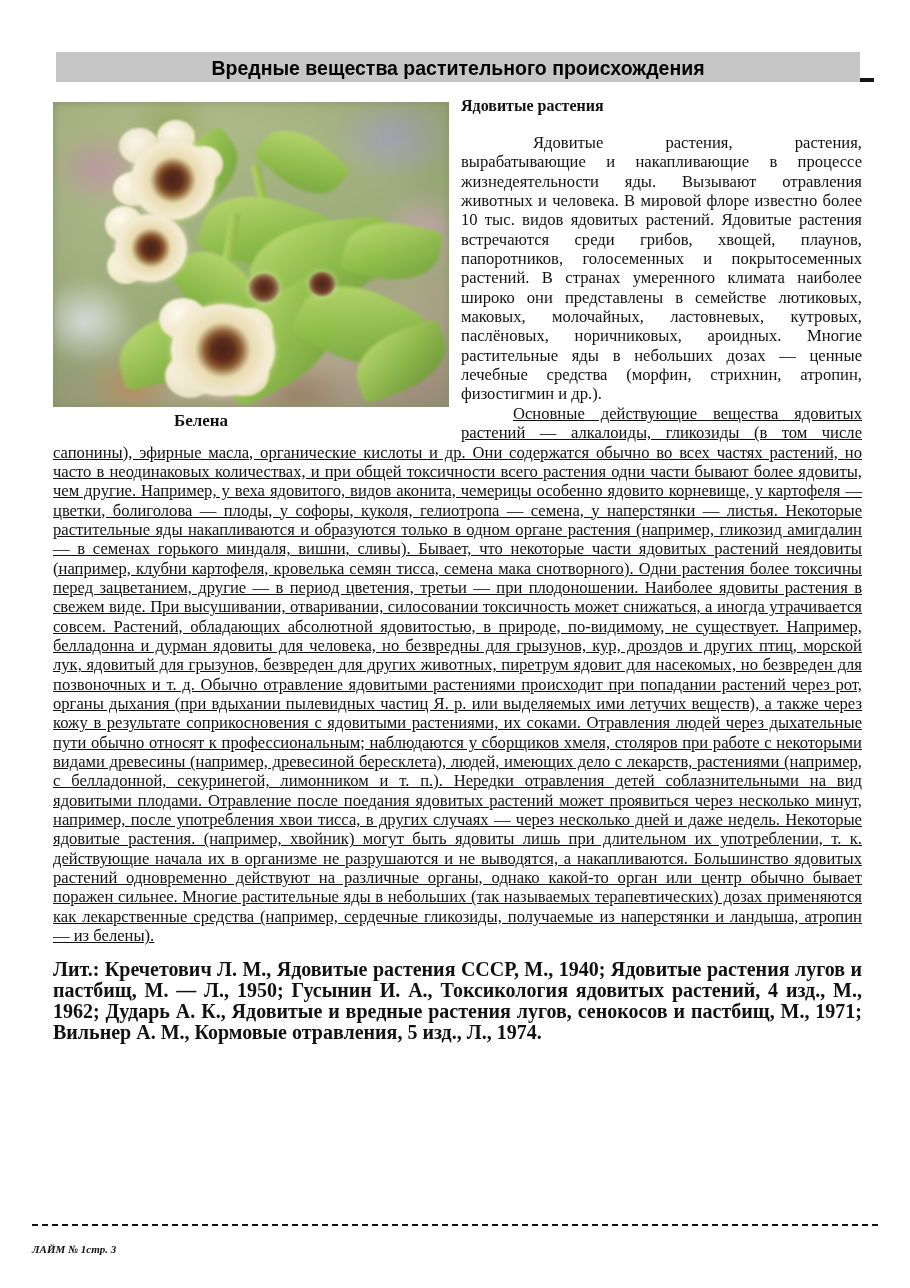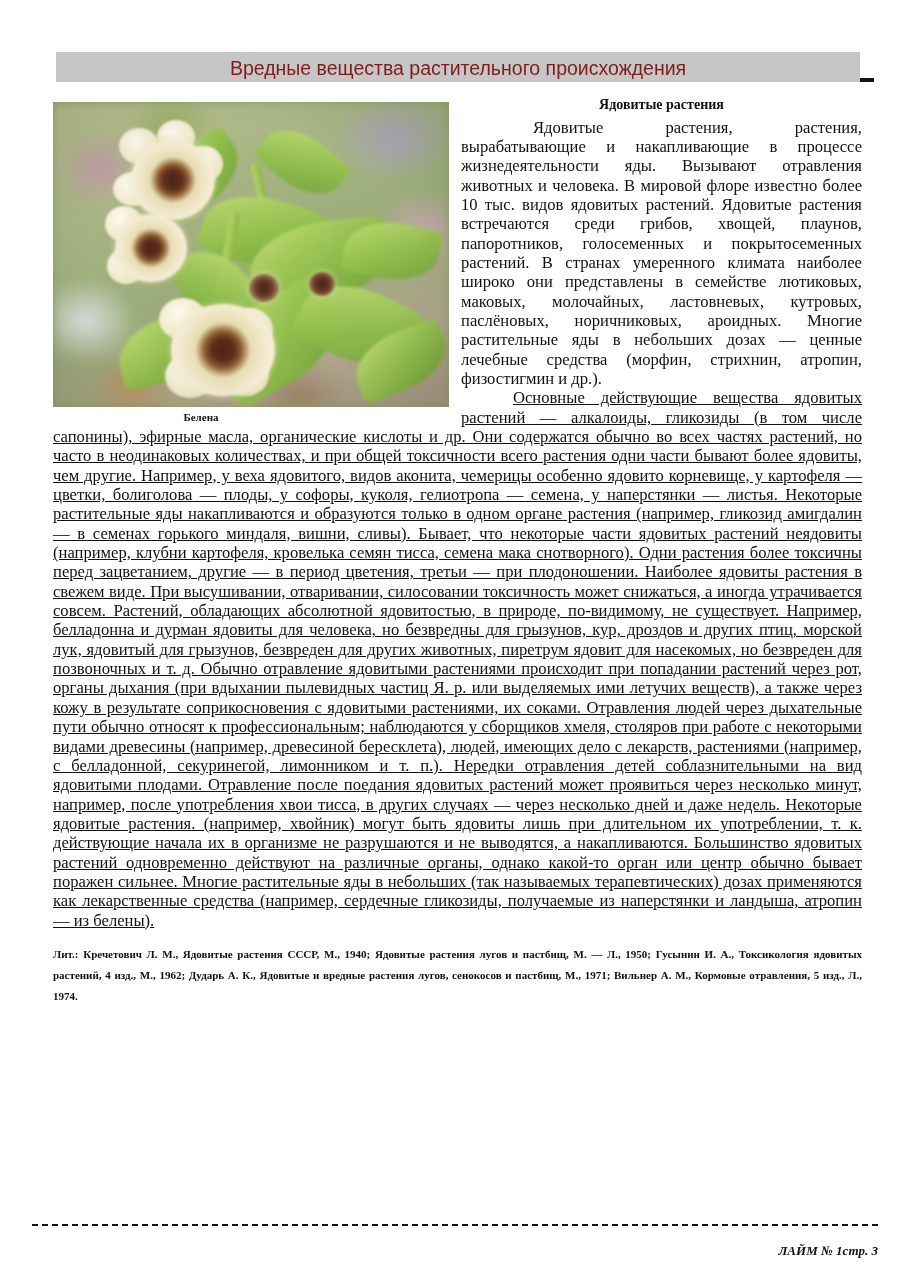--- a/index.html
+++ b/index.html
@@ -34,24 +34,24 @@
   .header-title {
     position: absolute;
     left: 56px;
     top: 53px;
     width: 804px;
     height: 30px;
     display: flex;
     align-items: center;
     justify-content: center;
     font-family: "Liberation Sans", "DejaVu Sans", sans-serif;
-    font-weight: normal;
+    font-weight: bold;
     font-size: 19.5px;
     letter-spacing: 0px;
-    color: #7f1d1d;
+    color: #000000;
     white-space: nowrap;
   }
   .header-dash {
     position: absolute;
     left: 860px;
     top: 78px;
     width: 14px;
     height: 4px;
     background: #151515;
   }
@@ -73,21 +73,21 @@
   .photo {
     position: relative;
     width: 396px;
     height: 305px;
     overflow: hidden;
     background: #8fa06a;
   }
   .photo-caption {
     margin-top: 4px;
     text-align: center;
-    font-size: 11px;
+    font-size: 17px;
     font-weight: bold;
     color: #111;
     padding-right: 100px;
   }
 
   
   .photo .bg {
     position: absolute;
     inset: 0;
     background:
@@ -162,64 +162,64 @@
   .photo .stem.s1 { left: 168px; top: 110px; width: 10px; height: 110px; transform: rotate(10deg); }
   .photo .stem.s2 { left: 210px; top: 60px;  width: 9px;  height: 120px; transform: rotate(-12deg); }
   .photo .vignette {
     position: absolute;
     inset: 0;
     background: radial-gradient(ellipse at 50% 50%, rgba(0,0,0,0) 58%, rgba(0,0,0,0.10) 100%);
   }
 
   
   .article-title {
-    text-align: center;
-    font-size: 14px;
-    font-weight: bold;
-    margin: 0 0 4px 0;
+    text-align: left;
+    font-size: 16px;
+    font-weight: bold;
+    margin: 0 0 17px 0;
     line-height: 1.25;
   }
   p.body {
     margin: 0;
     font-size: 16.6px;
     line-height: 19.35px;
     text-align: justify;
     text-justify: inter-word;
     hyphens: none;
   }
   p.body.indent { text-indent: 52px; text-decoration: underline; }
   p.body.indent-wide { text-indent: 72px; padding-left: 16px; }
 
   .refs {
     clear: both;
     margin: 14px 0 0 0;
-    font-size: 11px;
+    font-size: 20px;
     font-weight: bold;
     line-height: 21px;
     text-align: justify;
   }
 
   
   .footer-rule {
     position: absolute;
     left: 32px;
     top: 1224px;
     width: 846px;
     height: 0;
     border-top: 2px dashed #101010;
   }
   .footer {
     position: absolute;
     left: 32px;
     top: 1243px;
     width: 846px;
     display: flex;
-    justify-content: flex-end;
+    justify-content: flex-start;
     align-items: baseline;
-    font-size: 13px;
+    font-size: 11px;
     font-weight: bold;
     font-style: italic;
   }
   .clear { clear: both; }
 </style>
 </head>
 <body>
 
 <div class="page">
 

